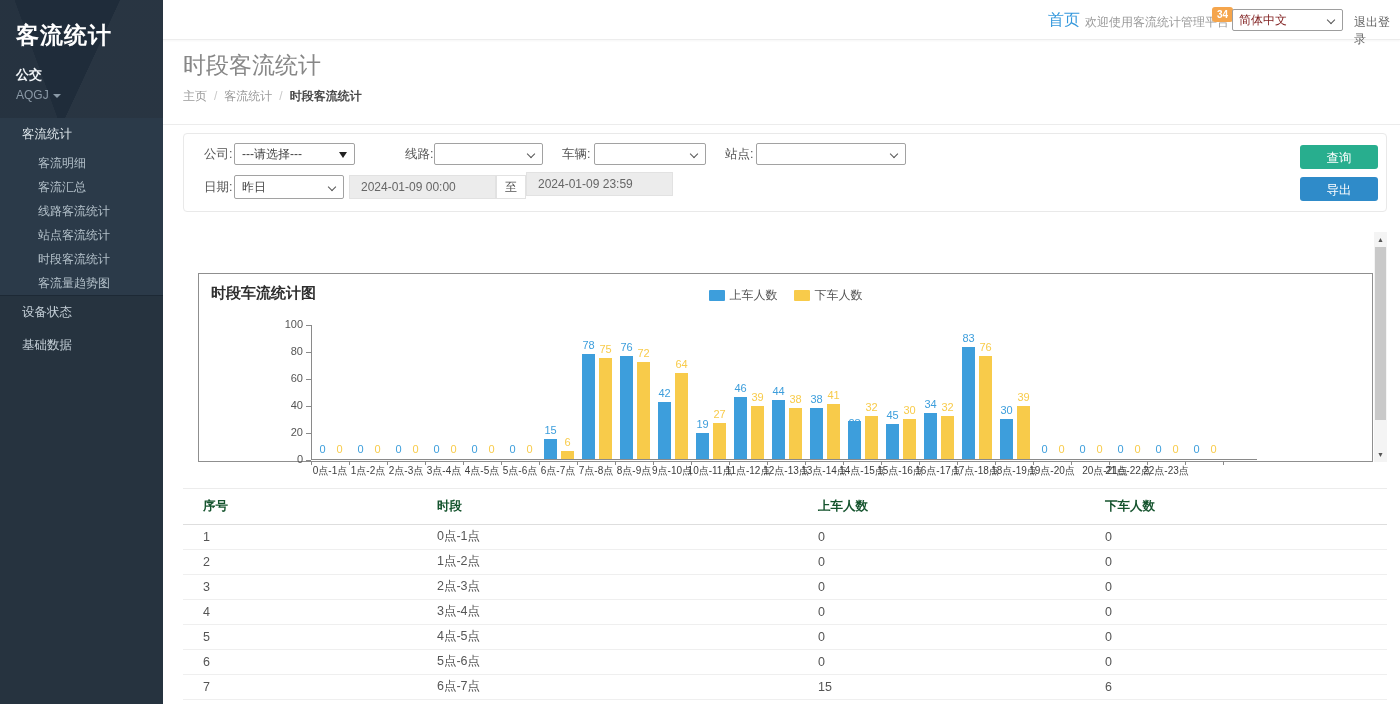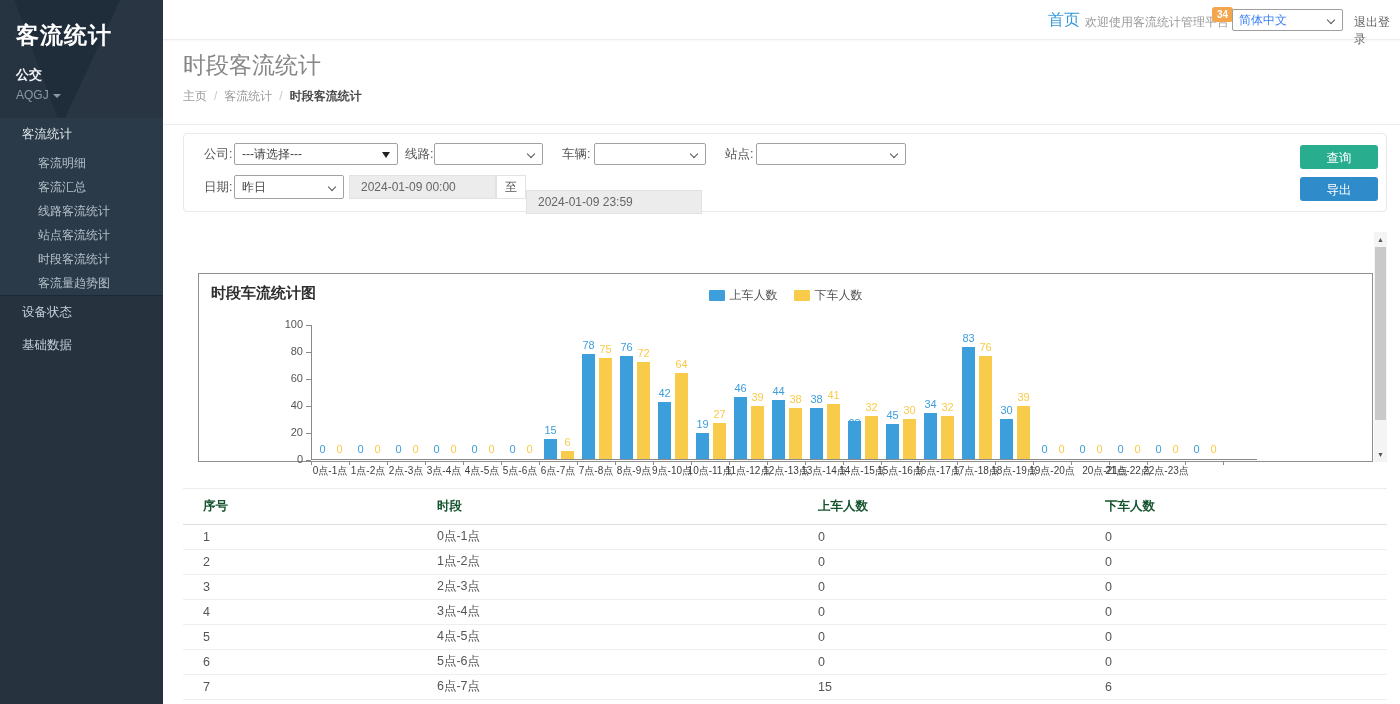--- a/index.html
+++ b/index.html
@@ -24,21 +24,21 @@
 
   
   .main { position:absolute; left:163px; top:0; right:0; bottom:0; background:#fff; }
   .topbar { position:absolute; top:0; left:0; right:0; height:40px; background:#fff;
      border-bottom:1px solid #ededed; box-shadow:0 1px 2px rgba(0,0,0,.04); z-index:5; }
   .tb-home { position:absolute; left:885px; top:10px; font-size:16px; color:#3598dc; cursor:pointer; }
   .tb-welcome { position:absolute; left:922px; top:14px; font-size:12px; color:#9a9a9a; }
   .tb-badge { position:absolute; left:1049px; top:7px; background:#f5a54c; color:#fff; font-size:10px;
      font-weight:bold; padding:2px 5px; border-radius:3px; }
   .tb-select { position:absolute; left:1069px; top:9px; width:111px; height:22px; border:1px solid #9e9e9e;
-     border-radius:2px; background:#fff; font-size:12px; color:#3b82f6; line-height:20px; padding-left:6px; cursor:pointer; }
+     border-radius:2px; background:#fff; font-size:12px; color:#7f1d1d; line-height:20px; padding-left:6px; cursor:pointer; }
   .tb-logout { position:absolute; left:1191px; top:14px; font-size:12px; color:#666; cursor:pointer; }
 
   .page-title { position:absolute; left:20px; top:50px; font-size:23px; color:#878787; }
   .breadcrumb { position:absolute; left:20px; top:88px; font-size:12px; color:#9a9a9a; }
   .breadcrumb .crumb-link { color:#9a9a9a; cursor:pointer; }
   .breadcrumb .sep { color:#c9c9c9; margin:0 7px; }
   .breadcrumb .current { color:#4a4a4a; font-weight:bold; }
   .h-divider { position:absolute; top:124px; left:0; right:0; height:1px; background:#ececec; }
 
   
@@ -124,39 +124,39 @@
     </div>
 
     <div class="page-title">时段客流统计</div>
     <div class="breadcrumb">
       <span class="crumb-link">主页</span><span class="sep">/</span><span class="crumb-link">客流统计</span><span class="sep">/</span><span class="current">时段客流统计</span>
     </div>
     <div class="h-divider"></div>
 
     <div class="filter-panel">
       <span class="flabel" style="left:20px; top:9px;">公司:</span>
-      <span class="sel" style="left:50px; top:9px; width:164px;"><span>---请选择---</span><span class="tri"></span></span>
+      <span class="sel" style="left:50px; top:9px; width:121px;"><span>---请选择---</span><span class="tri"></span></span>
       <span class="flabel" style="left:221px; top:9px;">线路:</span>
       <span class="sel" style="left:250px; top:9px; width:109px;">
           <span class="chev"></span>
         </span>
       <span class="flabel" style="left:378px; top:9px;">车辆:</span>
       <span class="sel" style="left:410px; top:9px; width:112px;">
           <span class="chev"></span>
         </span>
       <span class="flabel" style="left:541px; top:9px;">站点:</span>
       <span class="sel" style="left:572px; top:9px; width:150px;">
           <span class="chev"></span>
         </span>
 
       <span class="flabel" style="left:20px; top:42px;">日期:</span>
       <span class="sel" style="left:50px; top:41px; width:110px; height:24px; line-height:22px;"><span>昨日</span><span class="chev" style="top:8px;"></span></span>
       <span class="din" style="left:165px; top:41px; width:147px;">2024-01-09 00:00</span>
       <span class="to-box" style="left:312px; top:41px;">至</span>
-      <span class="din" style="left:342px; top:56px; width:176px;">2024-01-09 23:59</span>
+      <span class="din" style="left:342px; top:38px; width:147px;">2024-01-09 23:59</span>
 
       <button class="btn" style="background:#28ae8e; right:8px; top:11px;">查询</button>
       <button class="btn" style="background:#2f8bc9; right:8px; top:43px;">导出</button>
     </div>
 
     <div class="chart-region">
       <div class="chart-box">
         <div class="chart-title">时段车流统计图</div>
         <div class="legend">
           <span class="legend-item">

